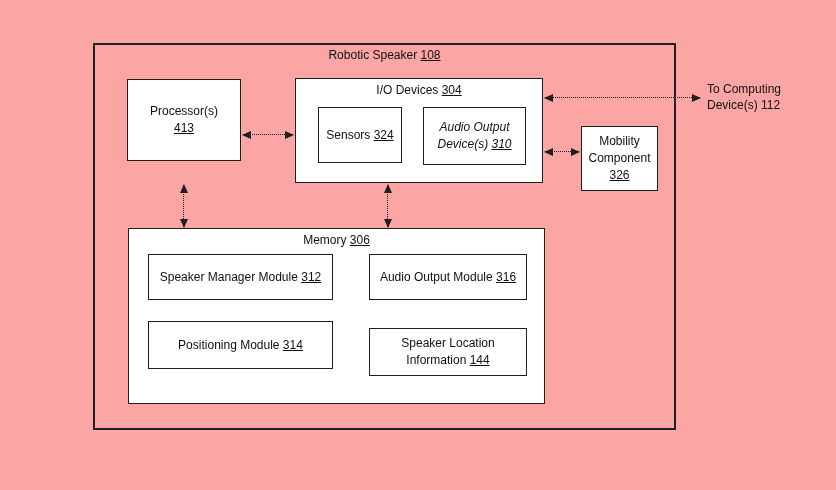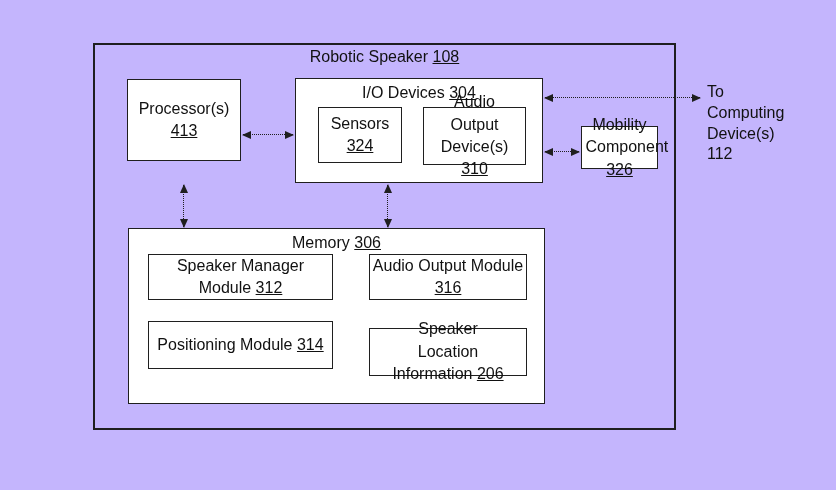--- a/index.html
+++ b/index.html
@@ -1,22 +1,22 @@
 <!DOCTYPE html>
 <html><head>
 <meta charset="utf-8">
 <style>
   html, body { margin: 0; padding: 0; background: #ffffff; }
   .canvas {
     position: relative;
     width: 836px;
     height: 490px;
-    background: #c4b5fd;
+    background: #fca5a5;
     font-family: "Liberation Sans", sans-serif;
-    font-size: 16px;
+    font-size: 12px;
     color: #111111;
     overflow: hidden;
   }
   .box {
     position: absolute;
     box-sizing: border-box;
     border: 1.5px solid #1f1f1f;
     background: #ffffff;
     display: flex;
     align-items: center;
@@ -35,21 +35,21 @@
     position: absolute;
     top: 3px;
     left: 0;
     right: 0;
     text-align: center;
     white-space: nowrap;
   }
   .ref { text-decoration: underline; text-underline-offset: 1px; }
   .stacked .ref { display: block; }
   .label-wrap { display: inline-block; }
-  .w92  { max-width: 92px; }
+  .w92  { max-width: 92px; font-style: italic; }
   .w112 { max-width: 112px; }
   .w68  { max-width: 68px; }
 
   
   .arrow-h { position: absolute; height: 0; border-top: 1px dotted #1f1f1f; }
   .arrow-h::before, .arrow-h::after {
     content: ""; position: absolute; width: 0; height: 0;
     border-top: 4px solid transparent; border-bottom: 4px solid transparent;
     top: -4.5px;
   }
@@ -107,21 +107,21 @@
     </div>
 
     <div class="box" style="left:127px; top:28px; width:103px; height:58px;">
       <span class="label-wrap w92">
         <span>Audio Output Device(s)</span>
         <span class="ref">310</span>
       </span>
     </div>
   </div>
 
-  <div class="box" style="left:581px; top:126px; width:77px; height:43px;">
+  <div class="box" style="left:581px; top:126px; width:77px; height:65px;">
     <span class="label-wrap w68">
       <span>Mobility Component</span>
       <span class="ref">326</span>
     </span>
   </div>
 
   <div class="box titled" style="left:128px; top:228px; width:417px; height:176px;">
     <div class="box-title">
       <span>Memory</span>
       <span class="ref">306</span>
@@ -144,21 +144,21 @@
     <div class="box" style="left:19px; top:92px; width:185px; height:48px;">
       <span class="label-wrap">
         <span>Positioning Module</span>
         <span class="ref">314</span>
       </span>
     </div>
 
     <div class="box" style="left:240px; top:99px; width:158px; height:48px;">
       <span class="label-wrap w112">
         <span>Speaker Location Information</span>
-        <span class="ref">206</span>
+        <span class="ref">144</span>
       </span>
     </div>
   </div>
 
   <div class="arrow-h" style="left:243px; top:134px; width:50px;"></div>
   <div class="arrow-v" style="left:183px; top:185px; height:42px;"></div>
   <div class="arrow-v" style="left:387px; top:185px; height:42px;"></div>
   <div class="arrow-h" style="left:545px; top:97px; width:155px;"></div>
   <div class="arrow-h" style="left:545px; top:151px; width:34px;"></div>
 

